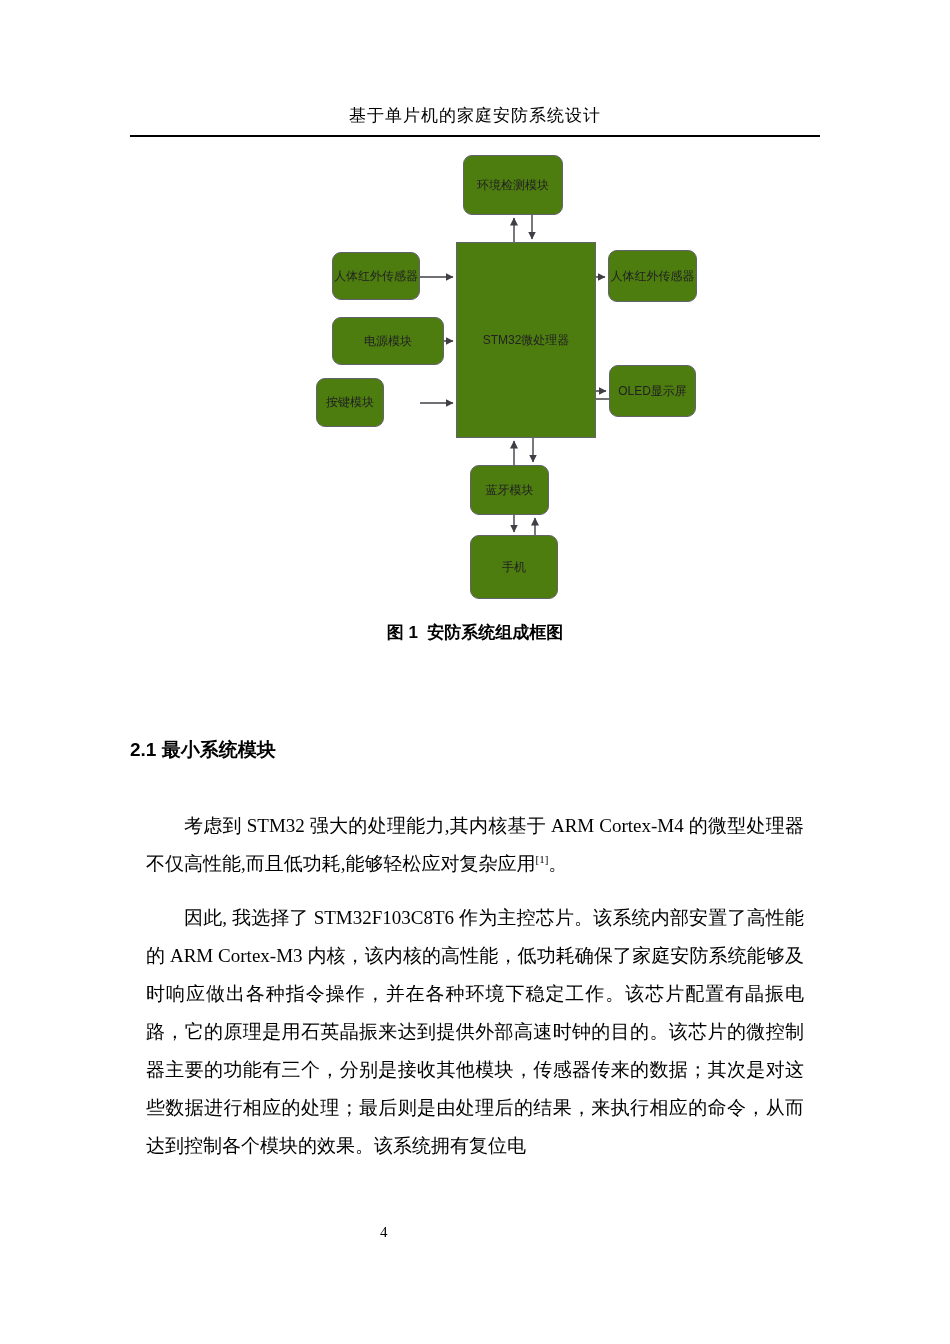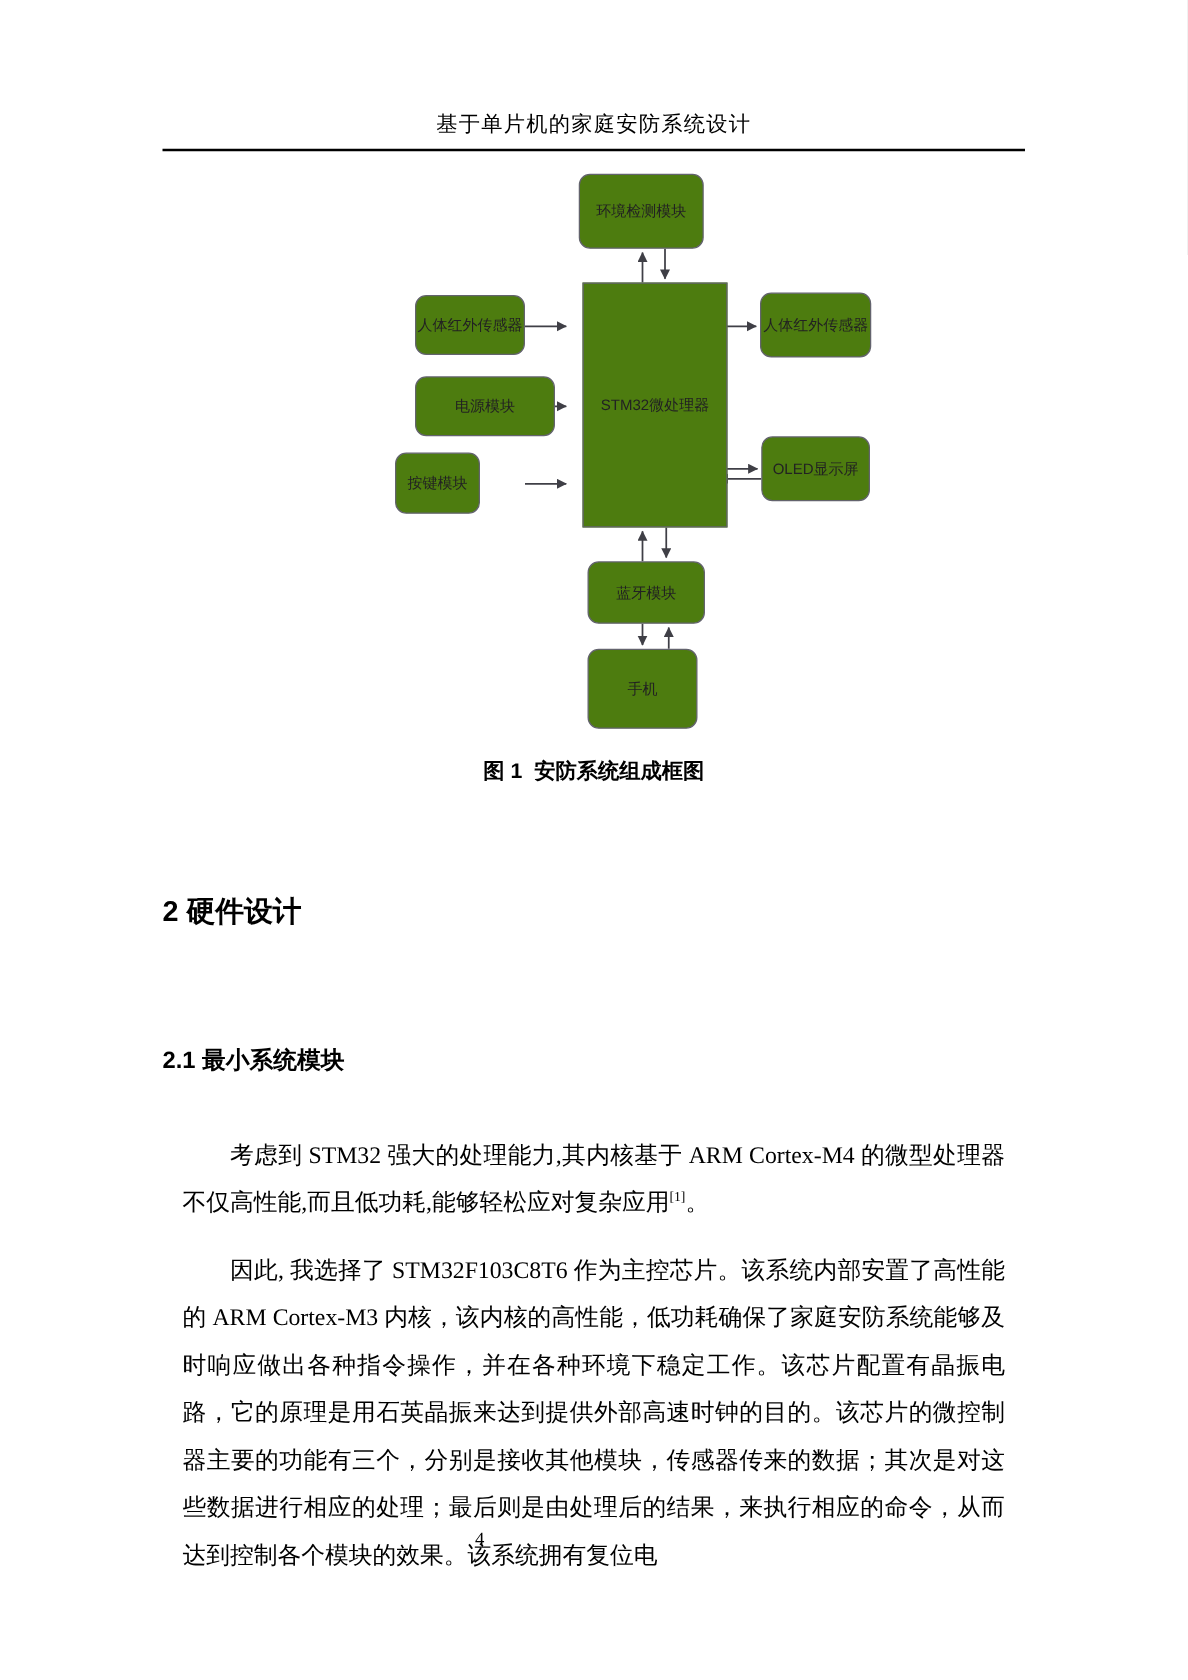--- a/index.html
+++ b/index.html
@@ -7,21 +7,21 @@
     position:relative;
     width:950px;height:1344px;
     margin:0 auto;
     background:#ffffff;
     color:#000;
     font-family:"Liberation Serif","DejaVu Serif",serif;
     overflow:hidden;
   }
   
   .header{
-    margin:0 130px;
+    margin:16px 130px;
     padding-top:88px;
     padding-bottom:7px;
     border-bottom:2px solid #000;
   }
   .header-title{
     text-align:center;
     font-size:17px;
     line-height:24px;
     letter-spacing:1px;
   }
@@ -42,24 +42,24 @@
     background:#4d7c0f;
     display:flex;align-items:center;justify-content:center;
     font-family:"Liberation Sans","DejaVu Sans",sans-serif;
     font-size:12px;color:#222;
     white-space:nowrap;
   }
   .b-env {left:333px;top:2px;  width:100px;height:60px;}
   .b-pir {left:202px;top:99px; width:88px; height:48px;}
   .b-pow {left:202px;top:164px;width:112px; height:48px;}
   .b-key {left:186px;top:225px;width:68px; height:49px;}
-  .b-mcu {left:336px;top:89px; width:116px;height:196px;border-radius:0;}
+  .b-mcu {left:326px;top:89px; width:140px;height:196px;border-radius:0;}
   .b-alm {left:478px;top:97px; width:89px; height:52px;}
   .b-oled{left:479px;top:212px;width:87px; height:52px;}
-  .b-bt  {left:340px;top:312px;width:94px; height:50px;}
+  .b-bt  {left:340px;top:312px;width:79px; height:50px;}
   .b-ph  {left:340px;top:382px;width:88px; height:64px;}
   
   .caption{
     margin-top:35px;
     text-align:center;
     font-family:"Liberation Sans","DejaVu Sans",sans-serif;
     font-weight:bold;
     font-size:17px;
     line-height:25px;
     white-space:pre-wrap;
@@ -152,21 +152,20 @@
       <div class="dbox b-bt">
         <span>蓝牙模块</span>
       </div>
       <div class="dbox b-ph">
         <span>手机</span>
       </div>
     </div>
 
     <div class="caption">图 1  安防系统组成框图</div>
 
-    <div class="h-chapter">2 硬件设计</div>
 
     <div class="h-sub">2.1 最小系统模块</div>
 
     <p class="body first"><span>考虑到 STM32 强大的处理能力,其内核基于 ARM Cortex-M4 的微型处理器不仅高性能,而且低功耗,能够轻松应对复杂应用</span><sup>[1]</sup><span>。</span></p>
 
     <p class="body">因此, 我选择了 STM32F103C8T6 作为主控芯片。该系统内部安置了高性能的 ARM Cortex-M3 内核，该内核的高性能，低功耗确保了家庭安防系统能够及时响应做出各种指令操作，并在各种环境下稳定工作。该芯片配置有晶振电路，它的原理是用石英晶振来达到提供外部高速时钟的目的。该芯片的微控制器主要的功能有三个，分别是接收其他模块，传感器传来的数据；其次是对这些数据进行相应的处理；最后则是由处理后的结果，来执行相应的命令，从而达到控制各个模块的效果。该系统拥有复位电</p>
 
   </div>
 
   <div class="page-number">4</div>

